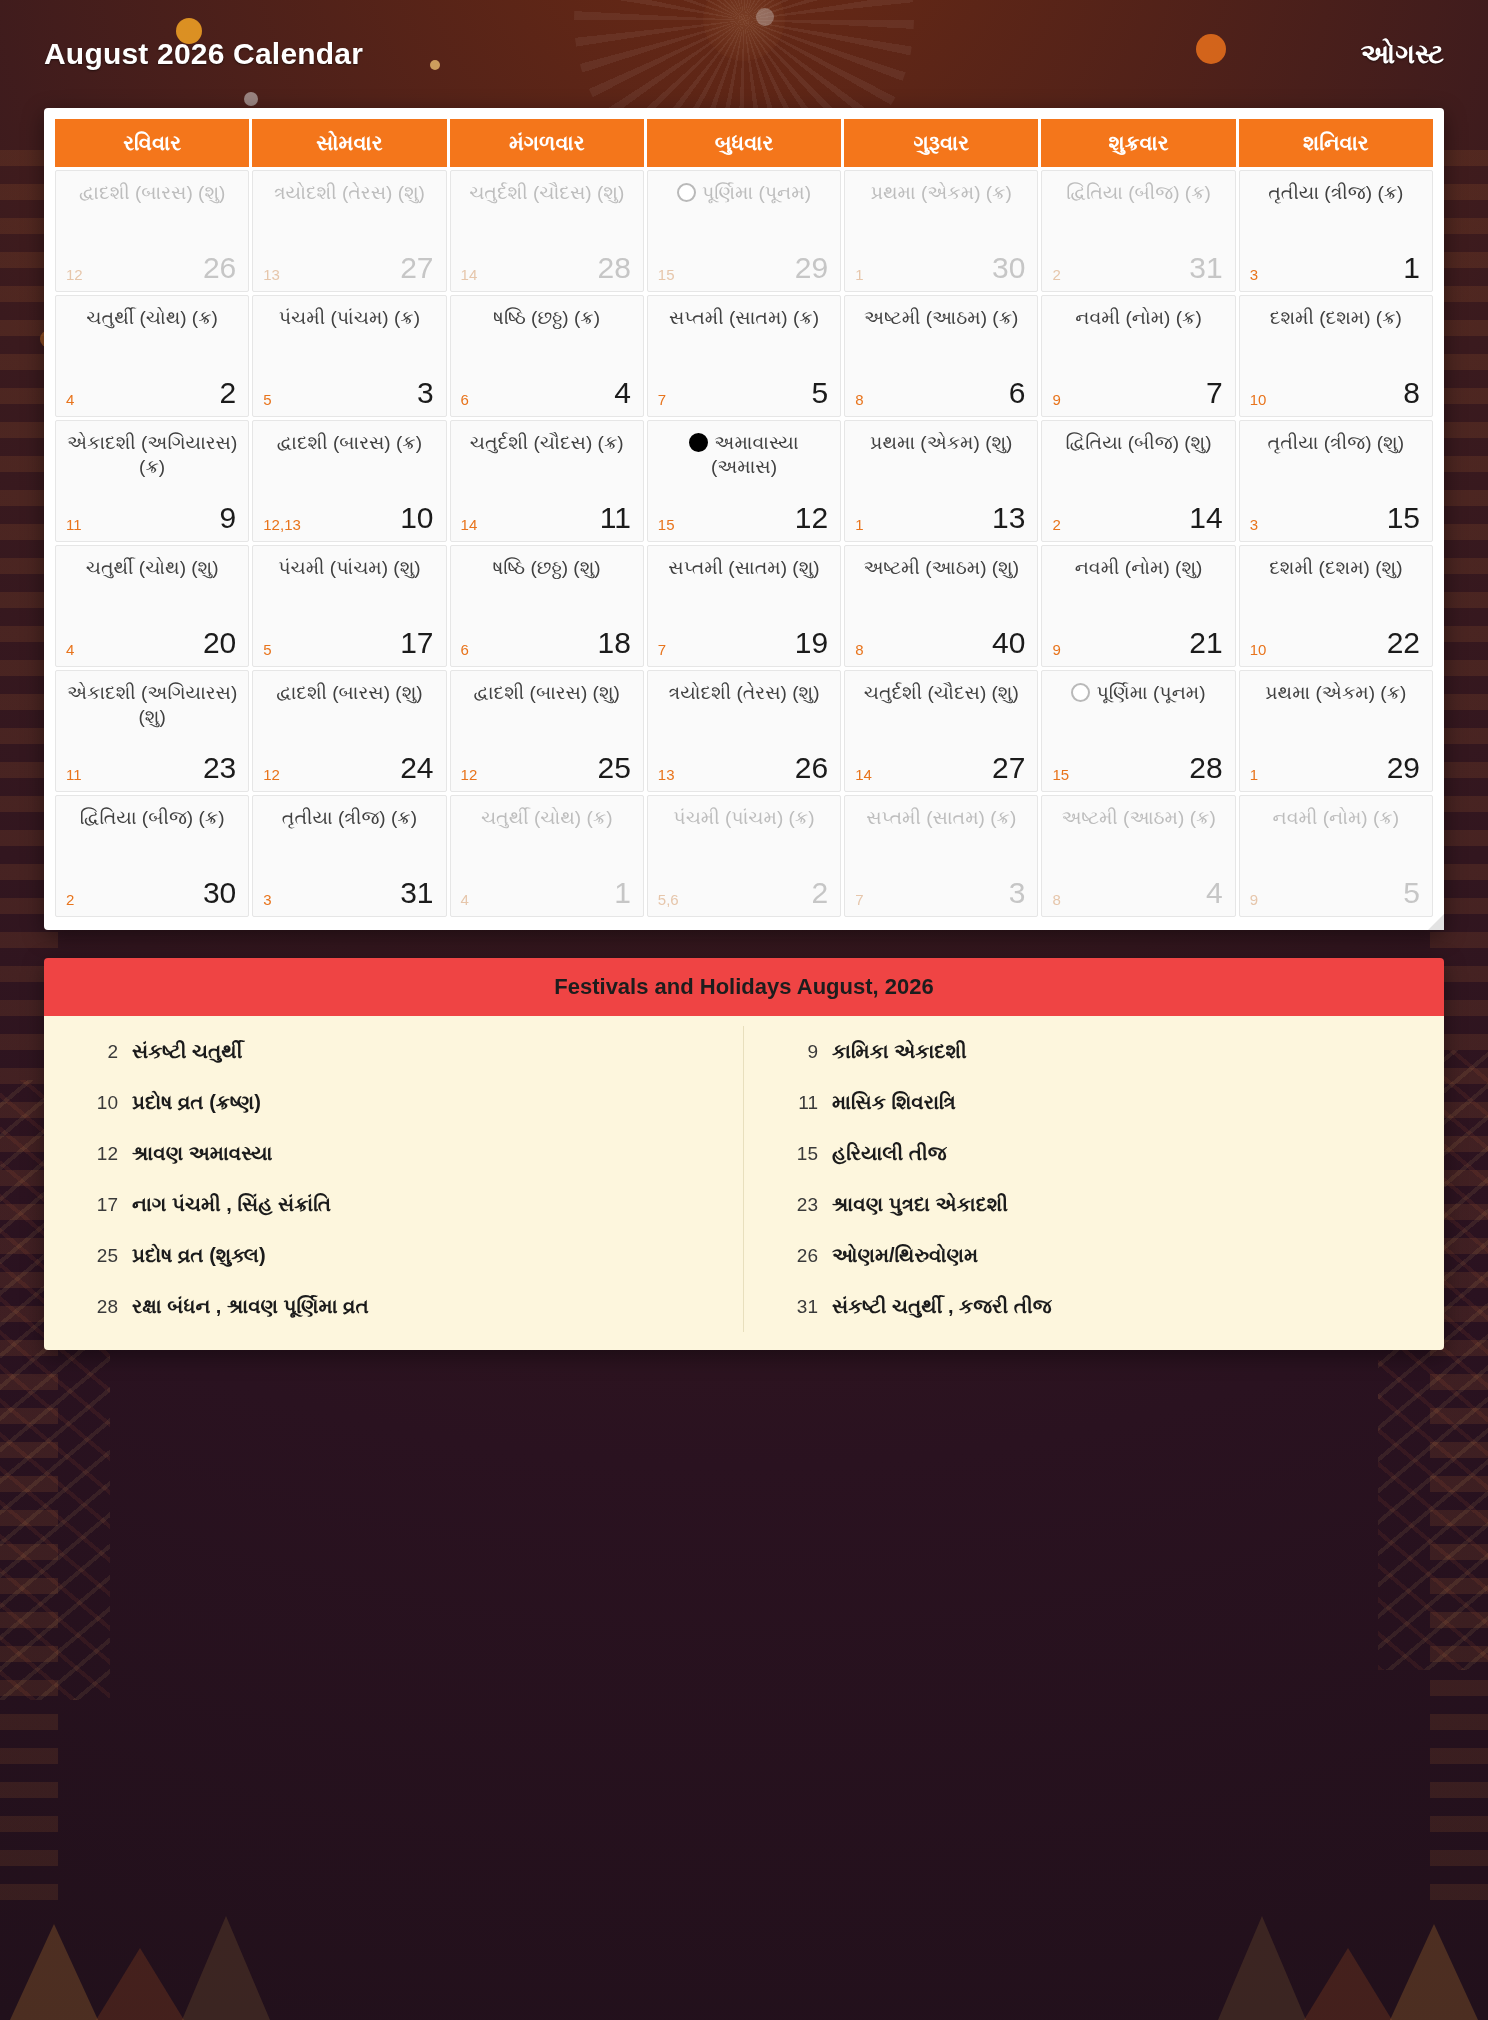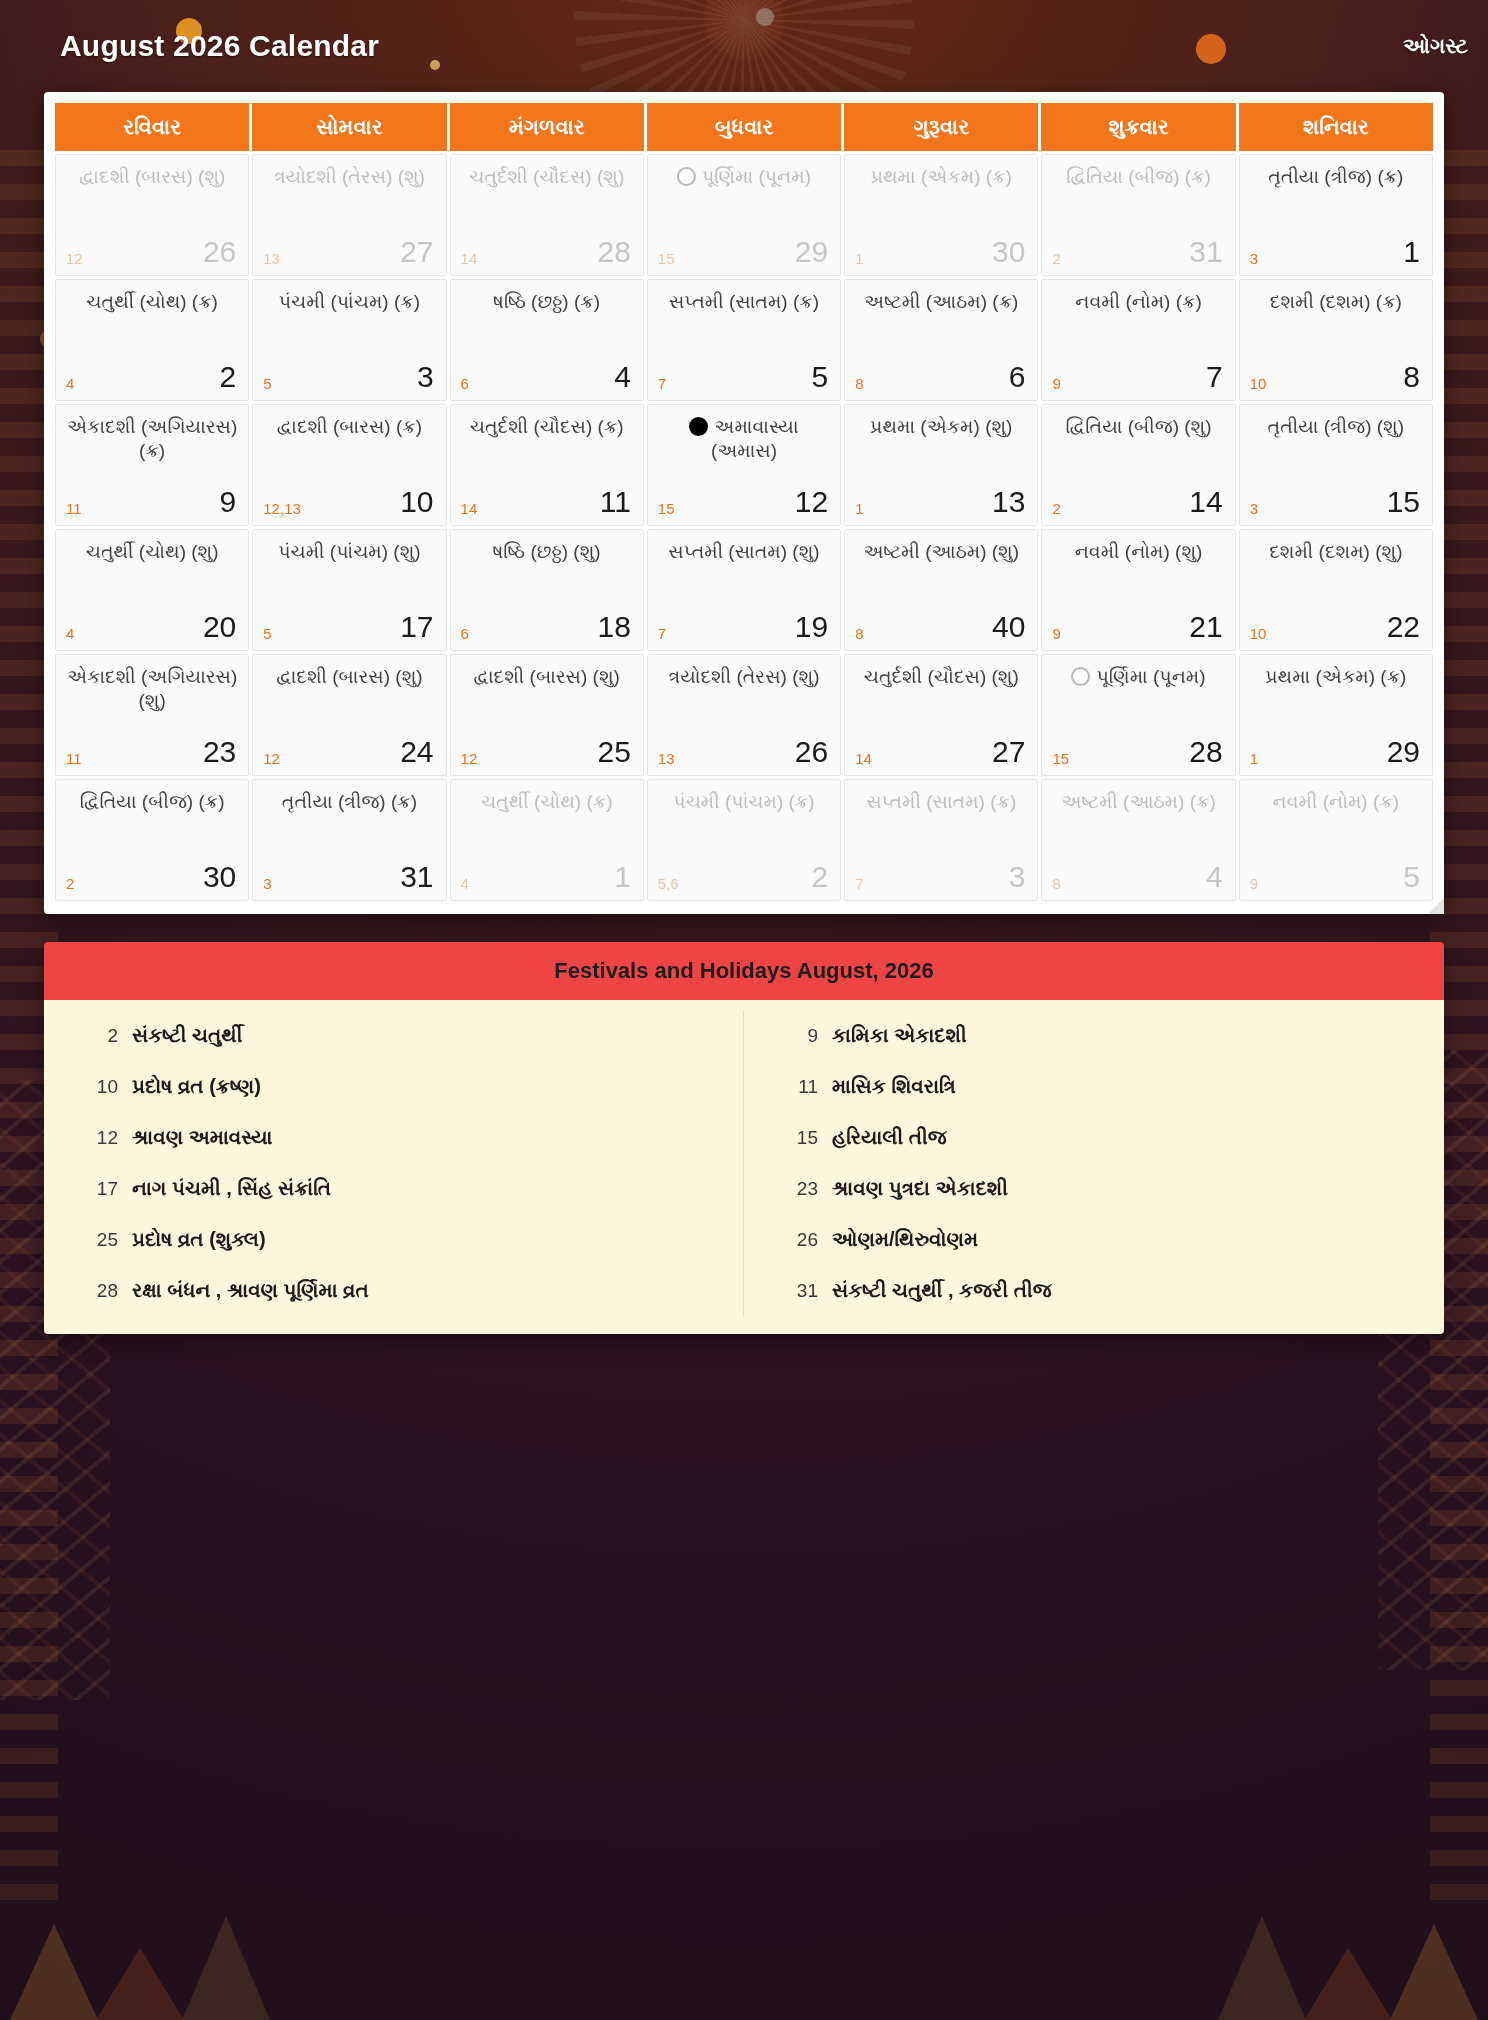--- a/index.html
+++ b/index.html
@@ -55,32 +55,31 @@
     background:
       repeating-linear-gradient(140deg, rgba(255,210,120,0.08) 0 4px, transparent 4px 24px),
       repeating-linear-gradient(40deg, rgba(255,120,60,0.07) 0 4px, transparent 4px 26px);
   }
   .left-orn { left: -10px; top: 1080px; }
   .right-orn { right: -10px; top: 1050px; }
 
   
   .header {
     position: relative;
-    height: 92px;
-    padding: 0 20px;
+    height: 108px;
+    padding: 0 44px;
     display: flex; align-items: center; justify-content: space-between;
     color: #ffffff;
-    margin-left: 40px;
   }
   .title {
     font-size: 30px; font-weight: bold; letter-spacing: .2px;
     text-shadow: 0 1px 2px rgba(0,0,0,.5);
   }
   .month-native {
-    font-size: 21px; font-weight: bold;
+    font-size: 27px; font-weight: bold;
     text-shadow: 0 1px 2px rgba(0,0,0,.5);
   }
 
   
   .cal-wrap {
     position: relative;
     margin: 0 44px;
     background: #ffffff;
     border-radius: 4px;
     box-shadow: 0 6px 22px rgba(0,0,0,.45);

